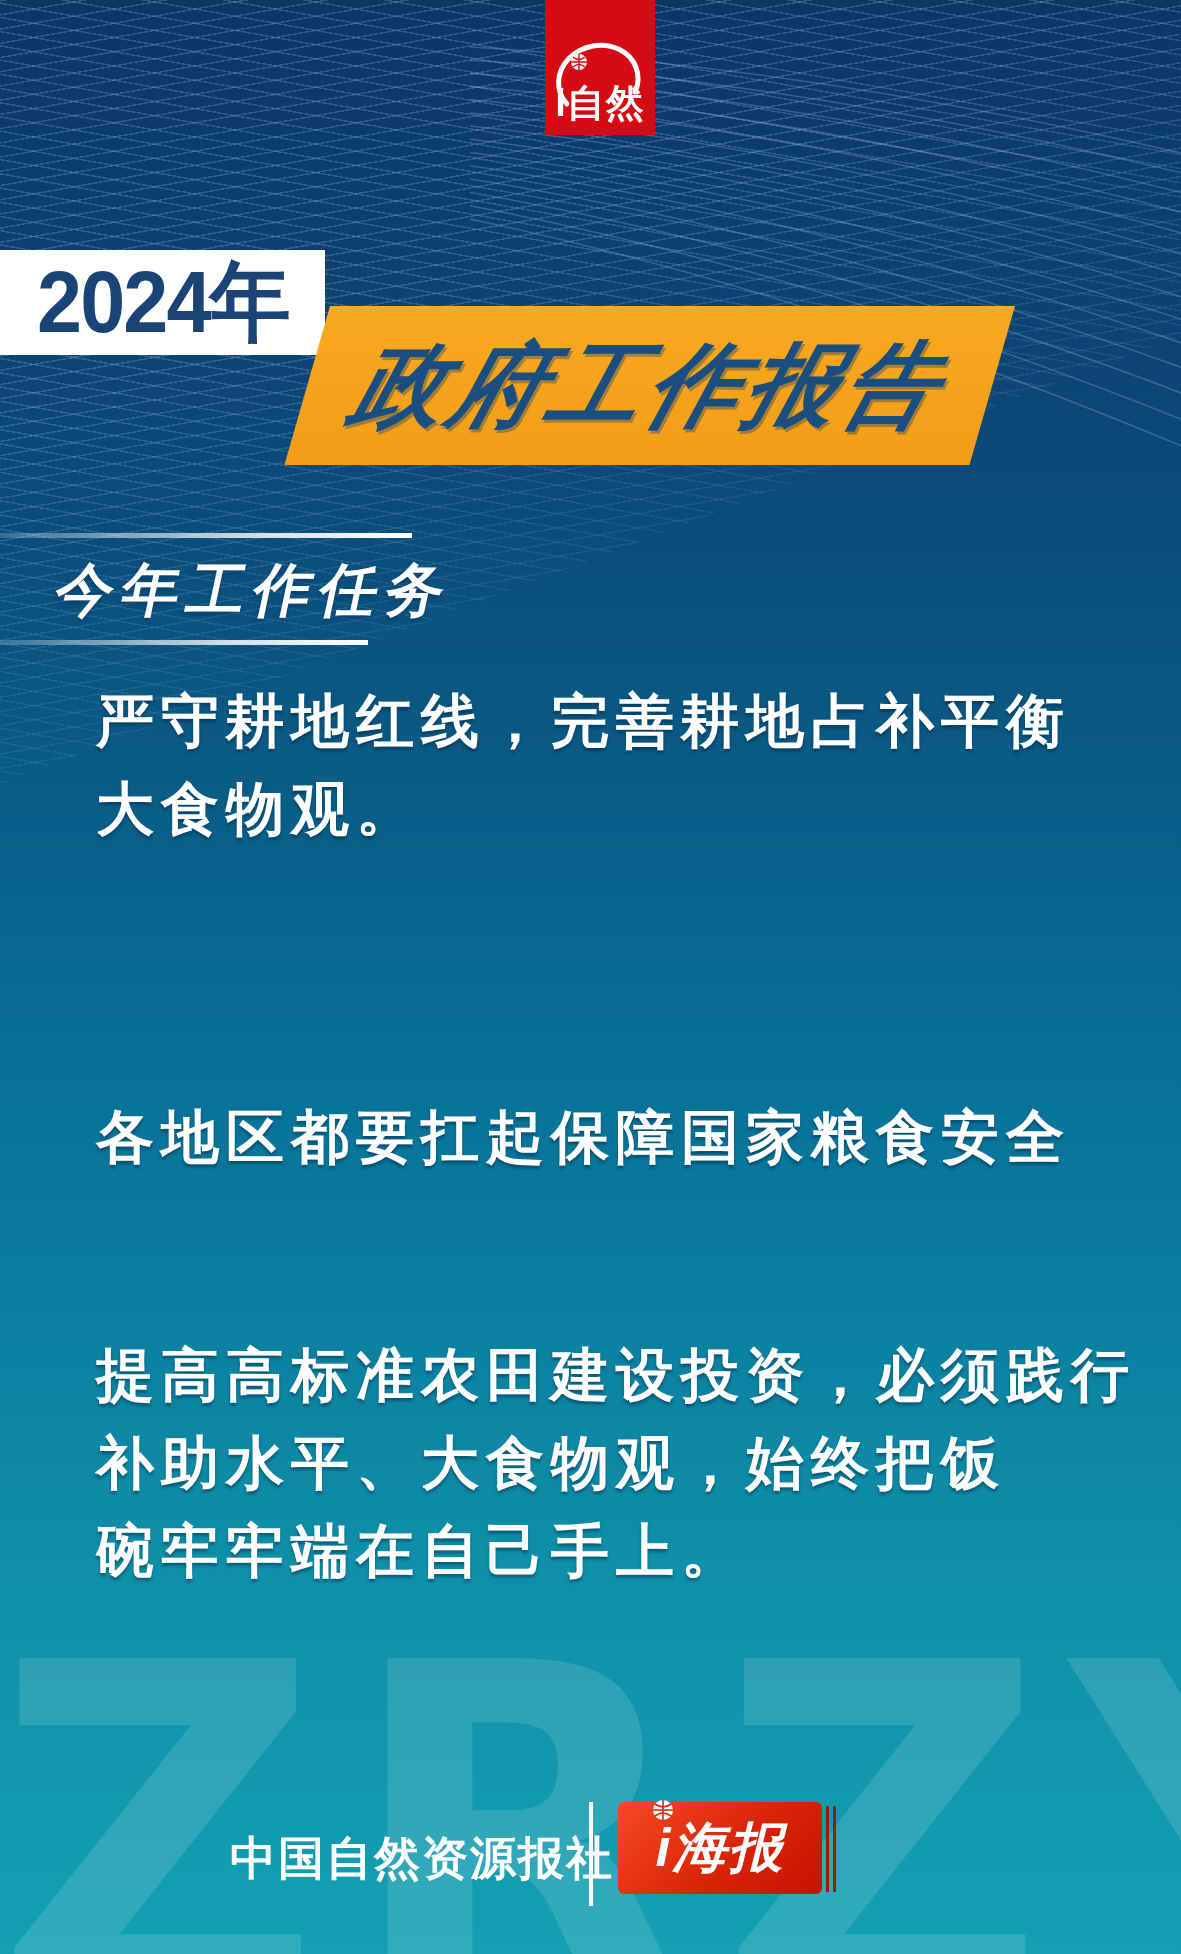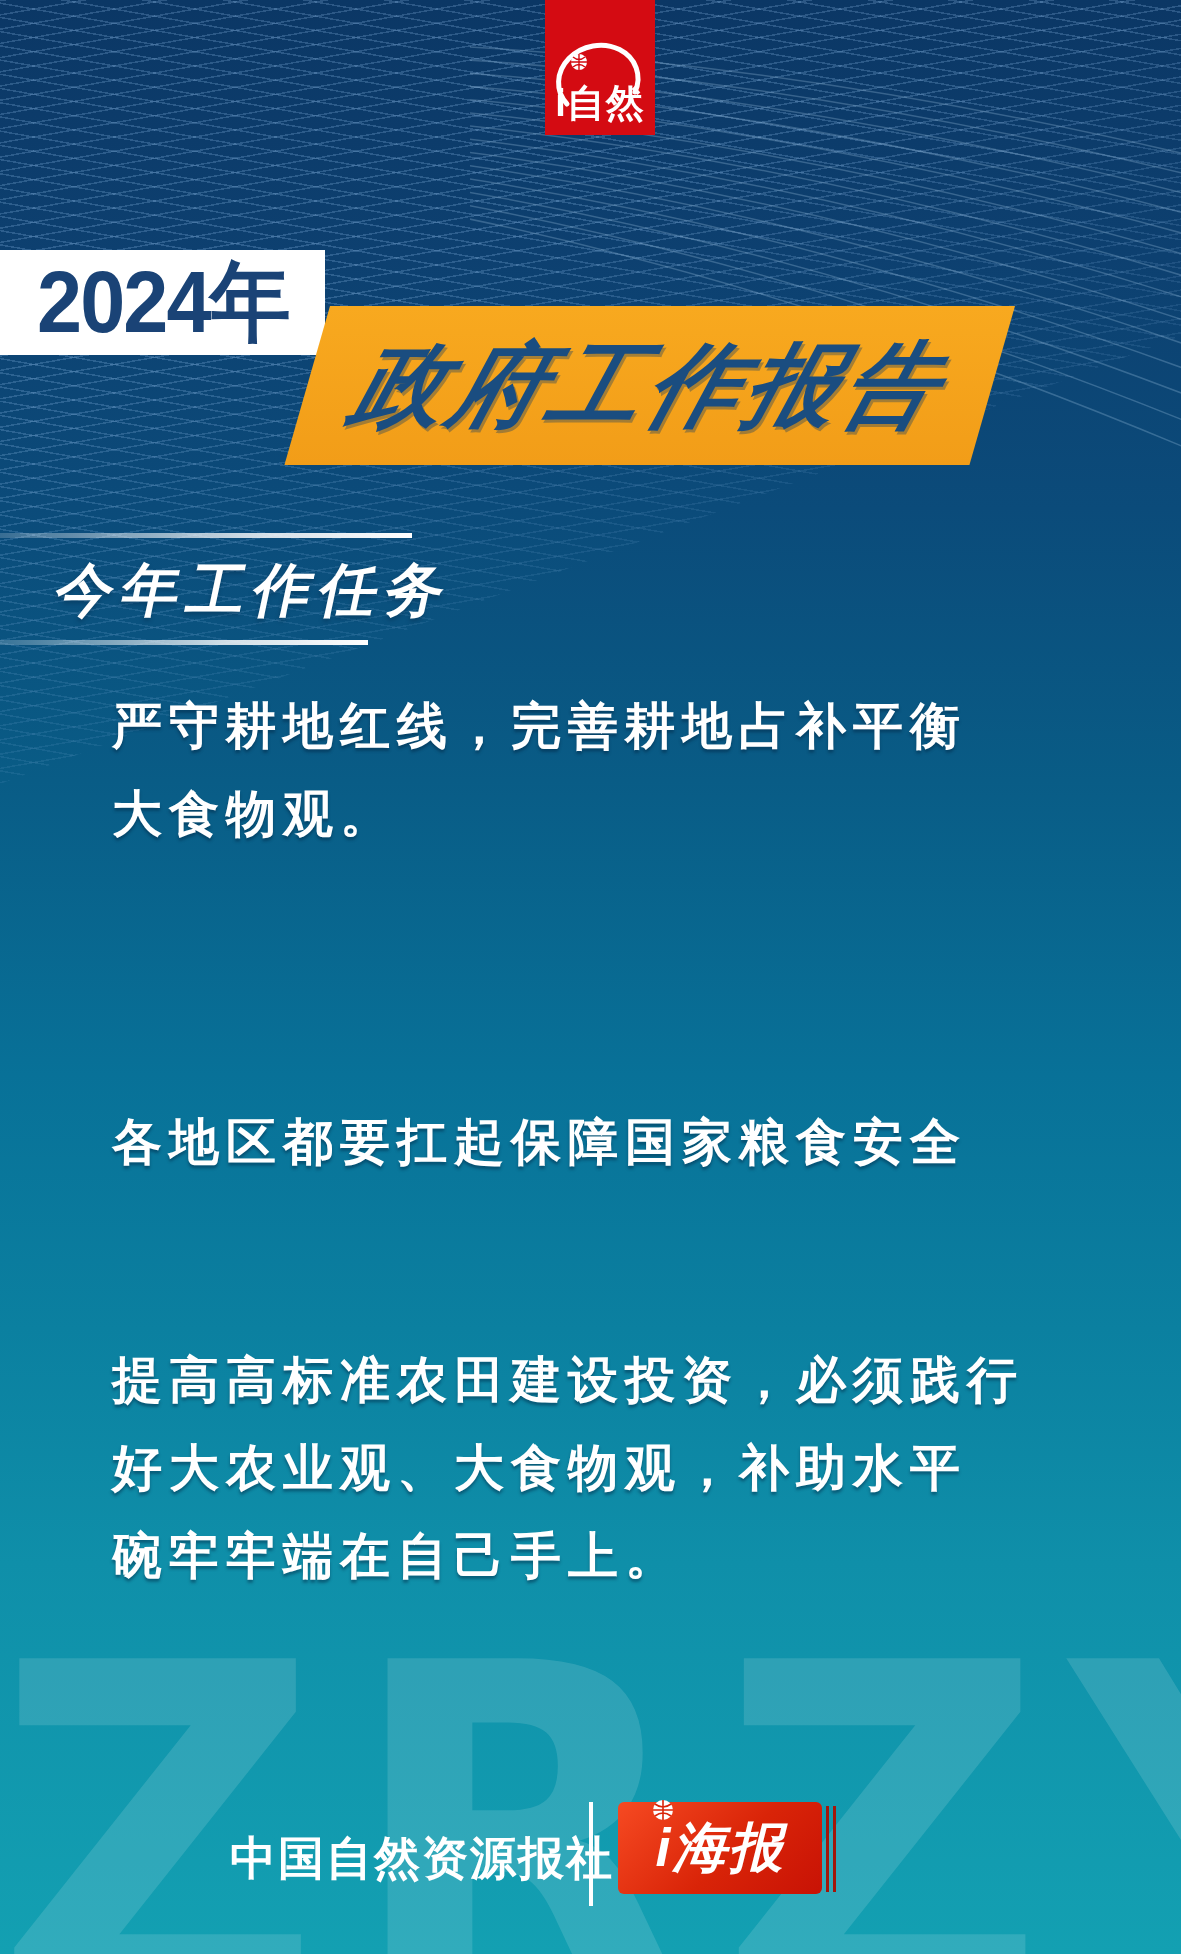--- a/index.html
+++ b/index.html
@@ -60,23 +60,23 @@
   .rule.top{left:0;top:533px;width:412px;}
   .rule.bottom{left:0;top:640px;width:368px;}
   .section-heading{
     position:absolute;left:48px;top:552px;color:#fff;
     font-size:58px;font-weight:800;letter-spacing:8px;white-space:nowrap;
     transform:skewX(-12deg);transform-origin:left bottom;
     text-shadow:0 3px 4px rgba(4,40,70,.4);
   }
   
   .para{
-    position:absolute;left:112px;width:990px;color:#fff;
-    font-size:50px;font-weight:900;letter-spacing:7px;line-height:88px;
-    text-shadow:0 3px 3px rgba(3,35,64,.45);white-space:nowrap;
+    position:absolute;left:96px;width:990px;color:#fff;
+    font-size:58px;font-weight:900;letter-spacing:7px;line-height:88px;
+    text-shadow:0 3px 3px rgba(3,35,64,.45);white-space:nowrap;font-family:Liberation Mono, monospace;
   }
   .para.p1{top:682px;}
   .para.p2{top:1098px;}
   .para.p3{top:1336px;}
   
   .publisher{
     position:absolute;left:230px;top:1828px;width:370px;text-align:center;
     font-family:"Liberation Serif","DejaVu Serif",serif;
     font-size:46px;font-weight:700;color:#fff;letter-spacing:2px;white-space:nowrap;
   }
@@ -149,21 +149,21 @@
     <div>严守耕地红线，完善耕地占补平衡</div>
     <div>大食物观。</div>
   </div>
 
   <div class="para p2">
     <div>各地区都要扛起保障国家粮食安全</div>
   </div>
 
   <div class="para p3">
     <div>提高高标准农田建设投资，必须践行</div>
-    <div>好大农业观、大食物观，补助水平</div>
+    <div>补助水平、大食物观，始终把饭</div>
     <div>碗牢牢端在自己手上。</div>
   </div>
 
   <div class="publisher">中国自然资源报社</div>
   <div class="footer-divider"></div>
 
   <div class="badge">
     <div class="badge-label">i海报
       <svg class="globe" width="24" height="24" viewBox="0 0 24 24">
         <circle cx="12" cy="12" r="10" fill="#ffffff"></circle>

